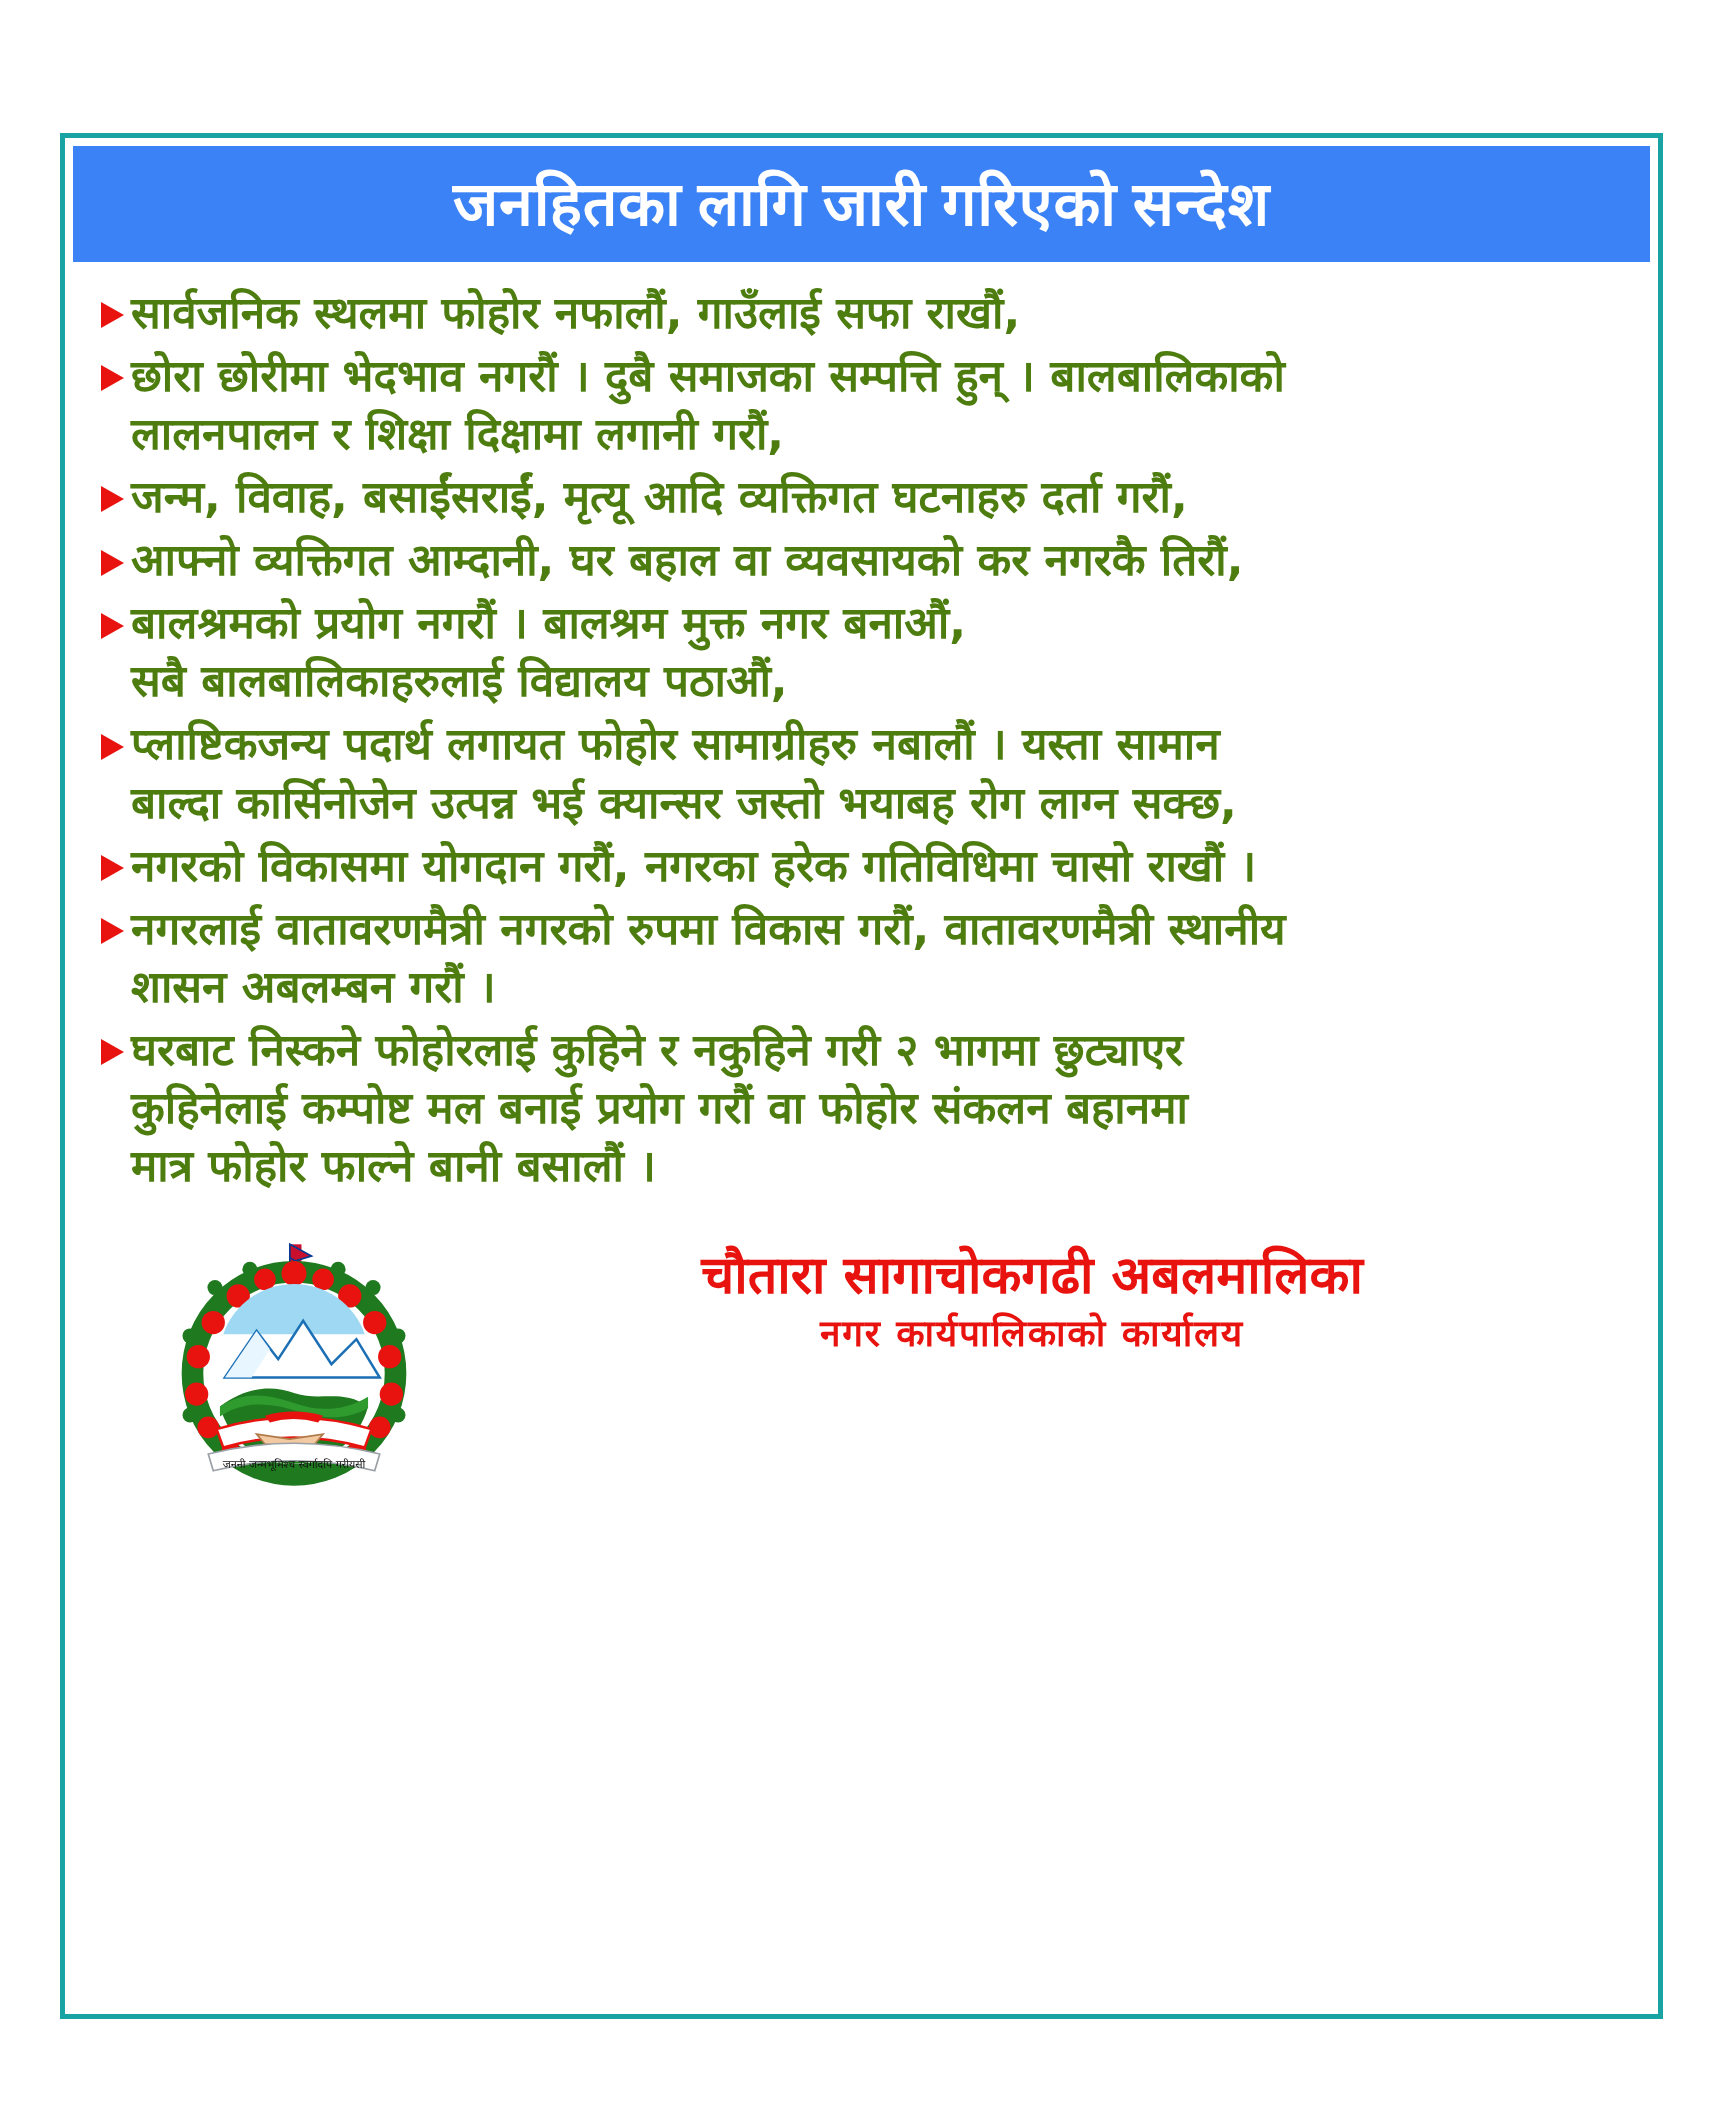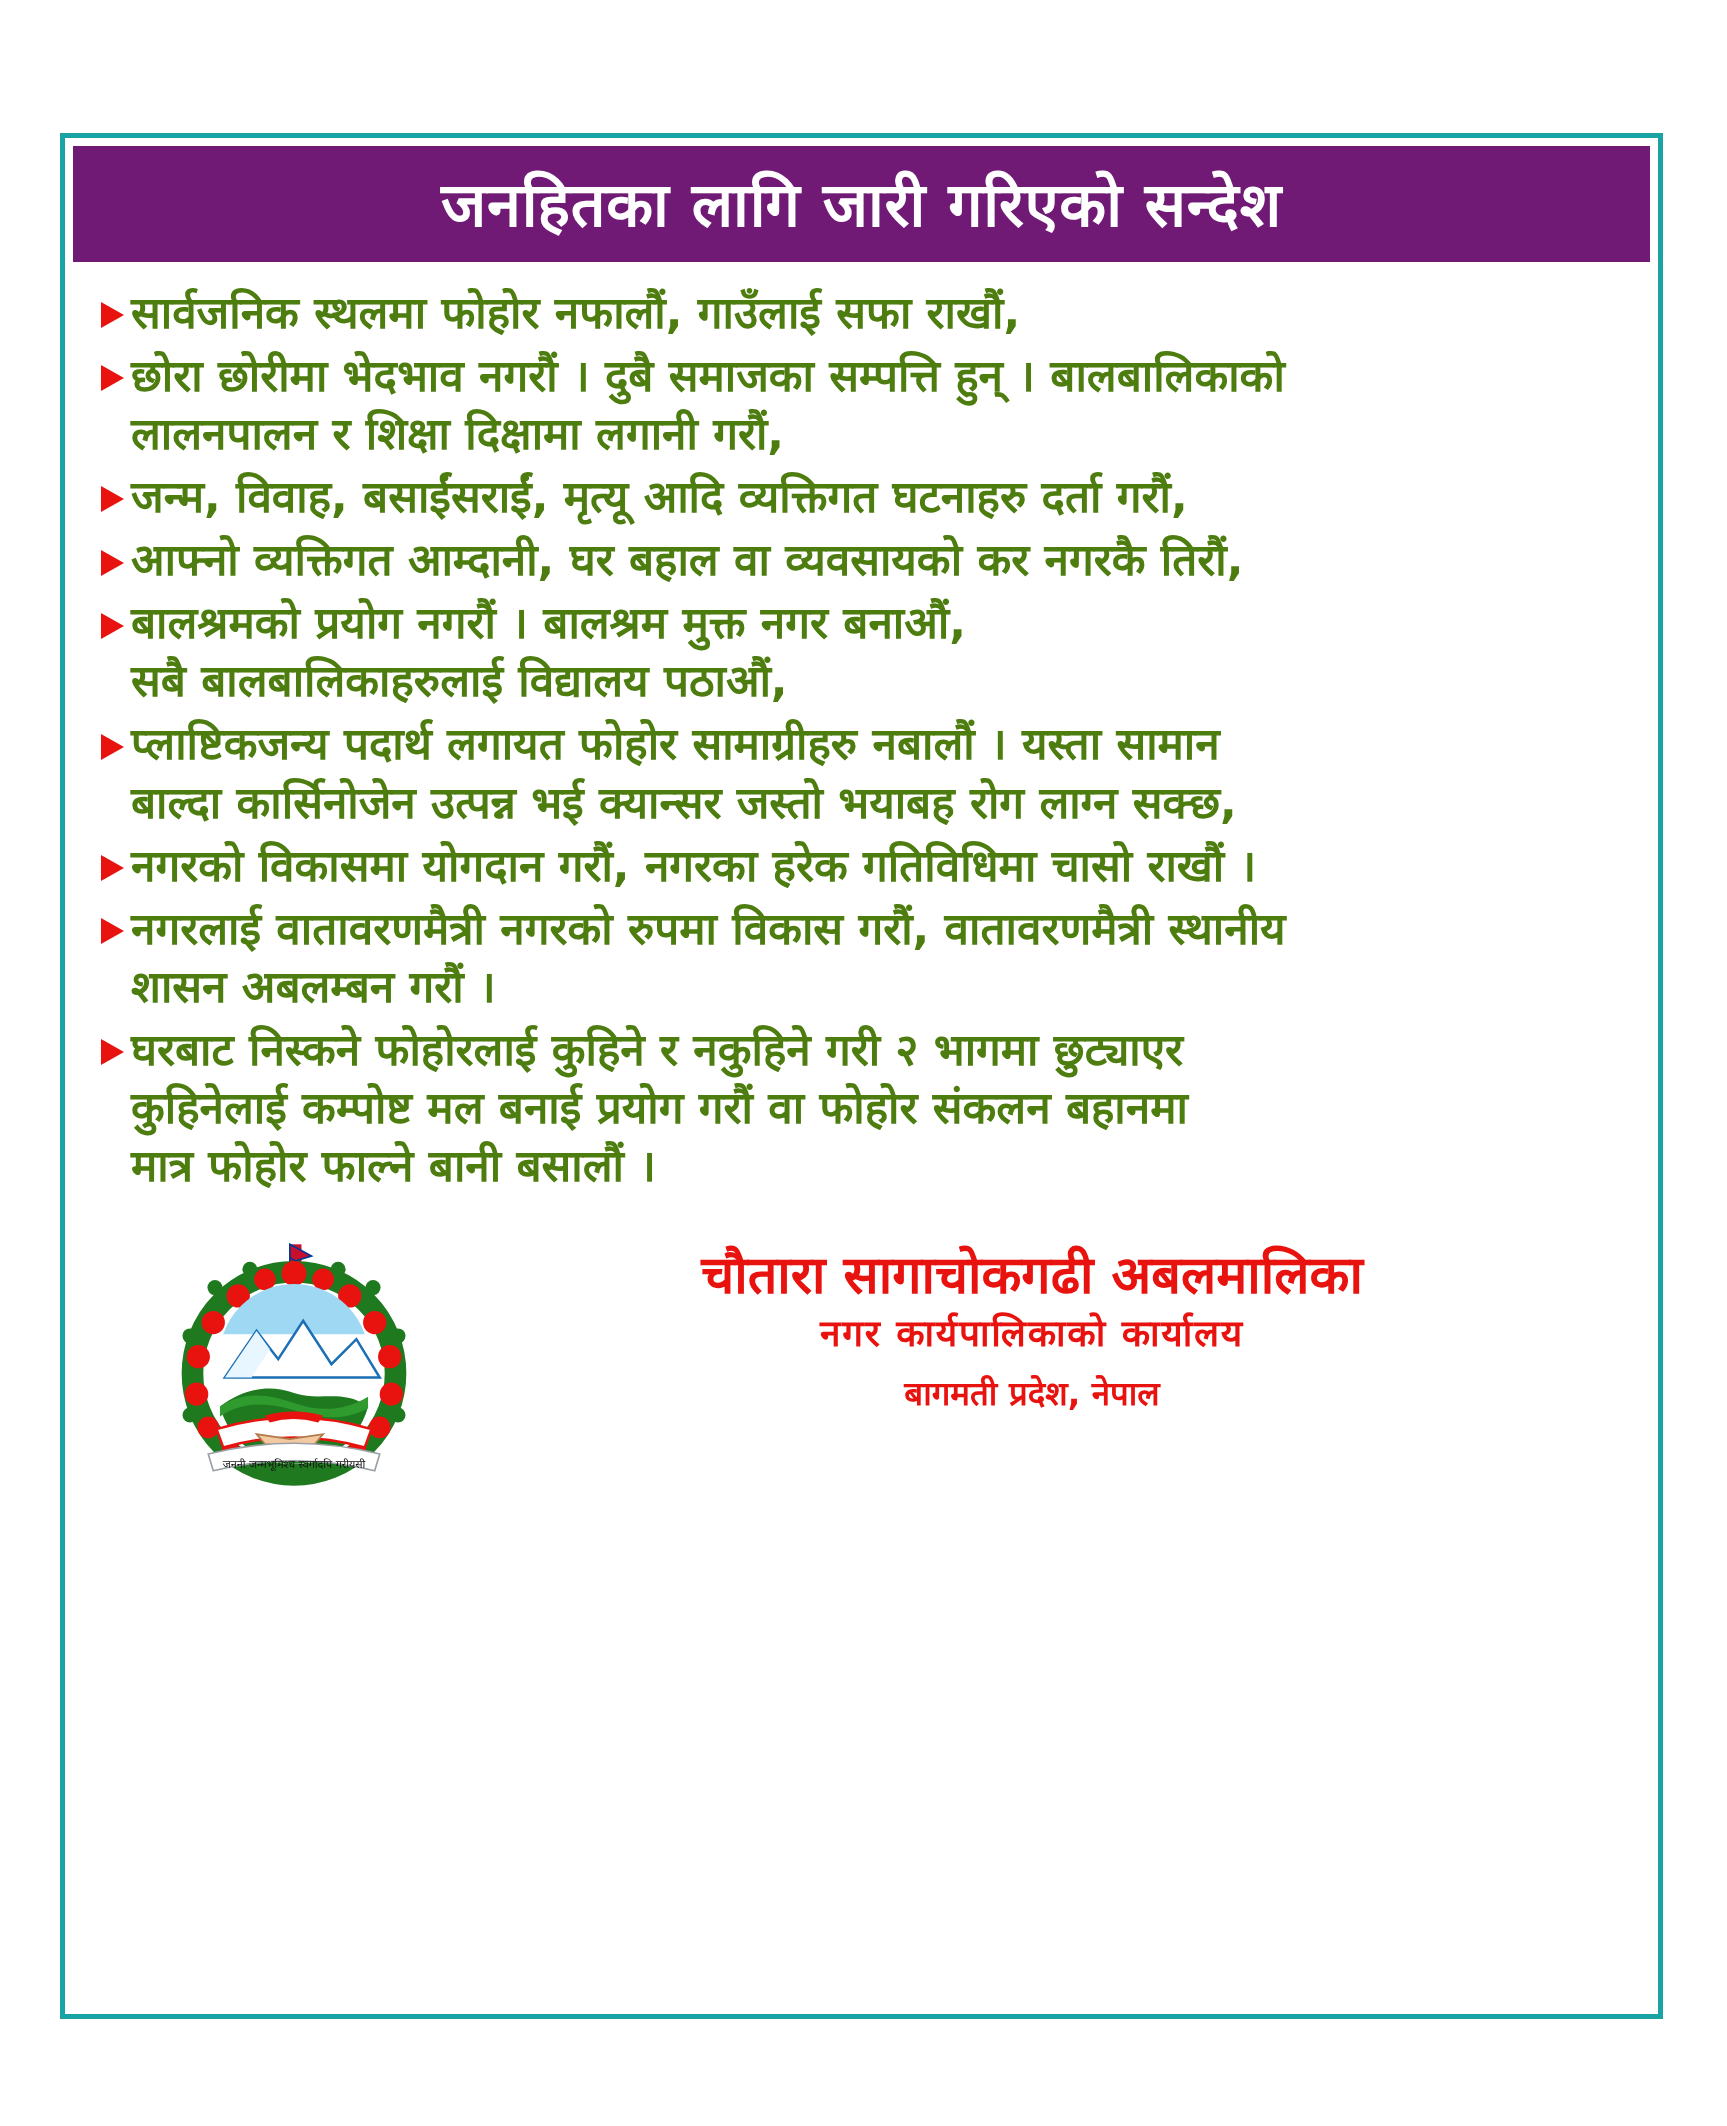--- a/index.html
+++ b/index.html
@@ -19,26 +19,27 @@
     left: 60px;
     top: 133px;
     width: 1603px;
     height: 1886px;
     border: 5.8px solid #1aa3a3;
     background: #ffffff;
     box-sizing: border-box;
   }
 
   .title-bar {
-    background: #701a75;
+    background: #3b82f6;
     height: 116px;
     display: flex;
     align-items: center;
     justify-content: center;
     margin: 8.3px 8.3px 0 8.3px;
+    font-family: Liberation Serif, serif;
   }
   .title-bar .title-text {
     color: #ffffff;
     font-size: 61px;
     font-weight: bold;
     letter-spacing: 0.8px;
     line-height: 1;
     white-space: nowrap;
   }
 
@@ -269,18 +270,17 @@
 
         <path d="M120 216 q35 -10 70 0 l-6 8 q-30 -8 -58 0 z" fill="#e8130f"></path>
 
         <path d="M52 262 q103 -26 206 0 l-6 20 q-97 -24 -194 0 z" fill="#ffffff" stroke="#9aa0a6" stroke-width="2"></path>
         <text x="155" y="279" font-family="'DejaVu Sans', sans-serif" font-size="13" fill="#111" text-anchor="middle">जननी जन्मभूमिश्च स्वर्गादपि गरीयसी</text>
       </svg>
     </div>
     <div class="footer-text">
       <div class="org-name">चौतारा सागाचोकगढी अबलमालिका</div>
       <div class="org-office">नगर कार्यपालिकाको कार्यालय</div>
-      <div class="org-province">बागमती प्रदेश, नेपाल</div>
     </div>
   </div>
 
 </div>
 
 
 </body></html>

